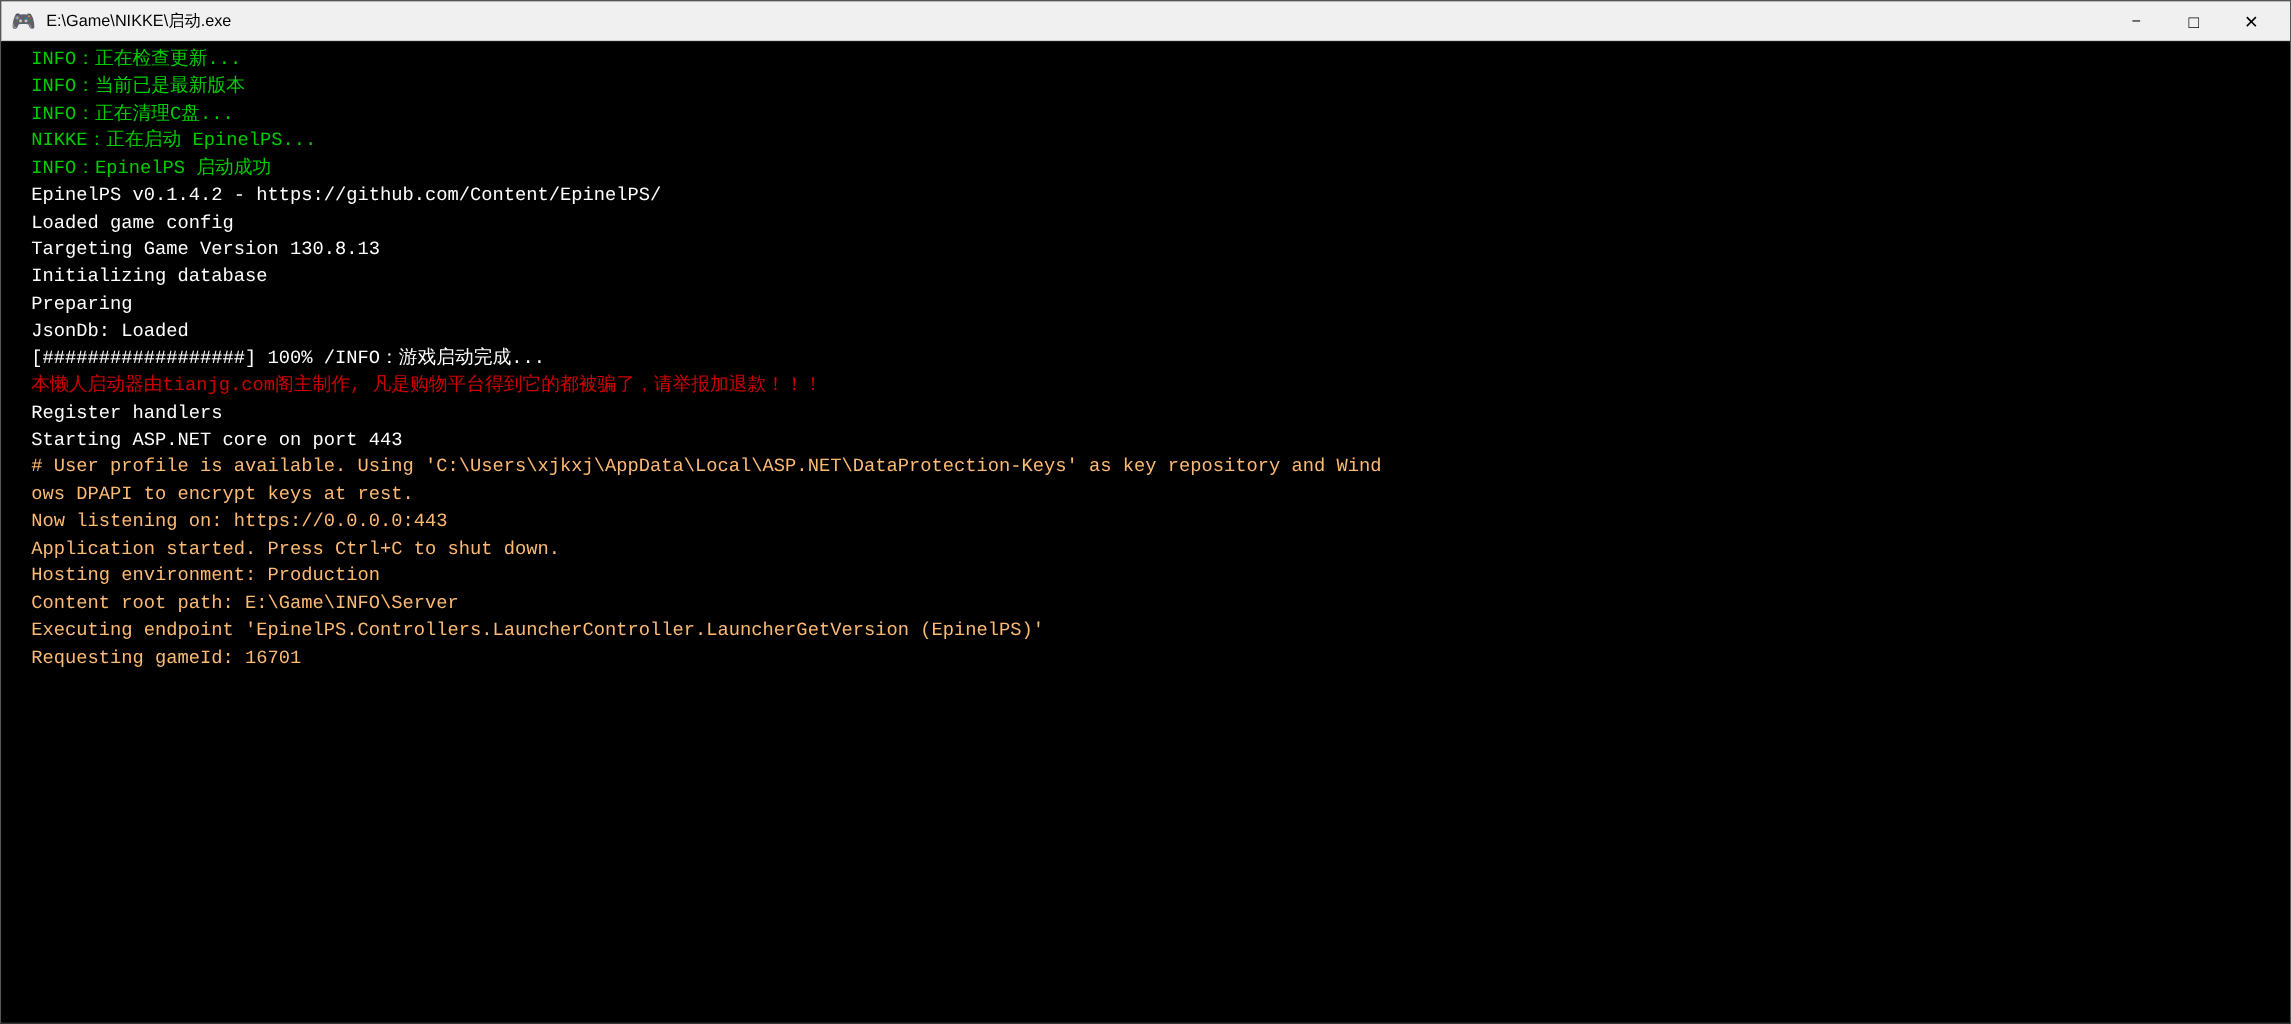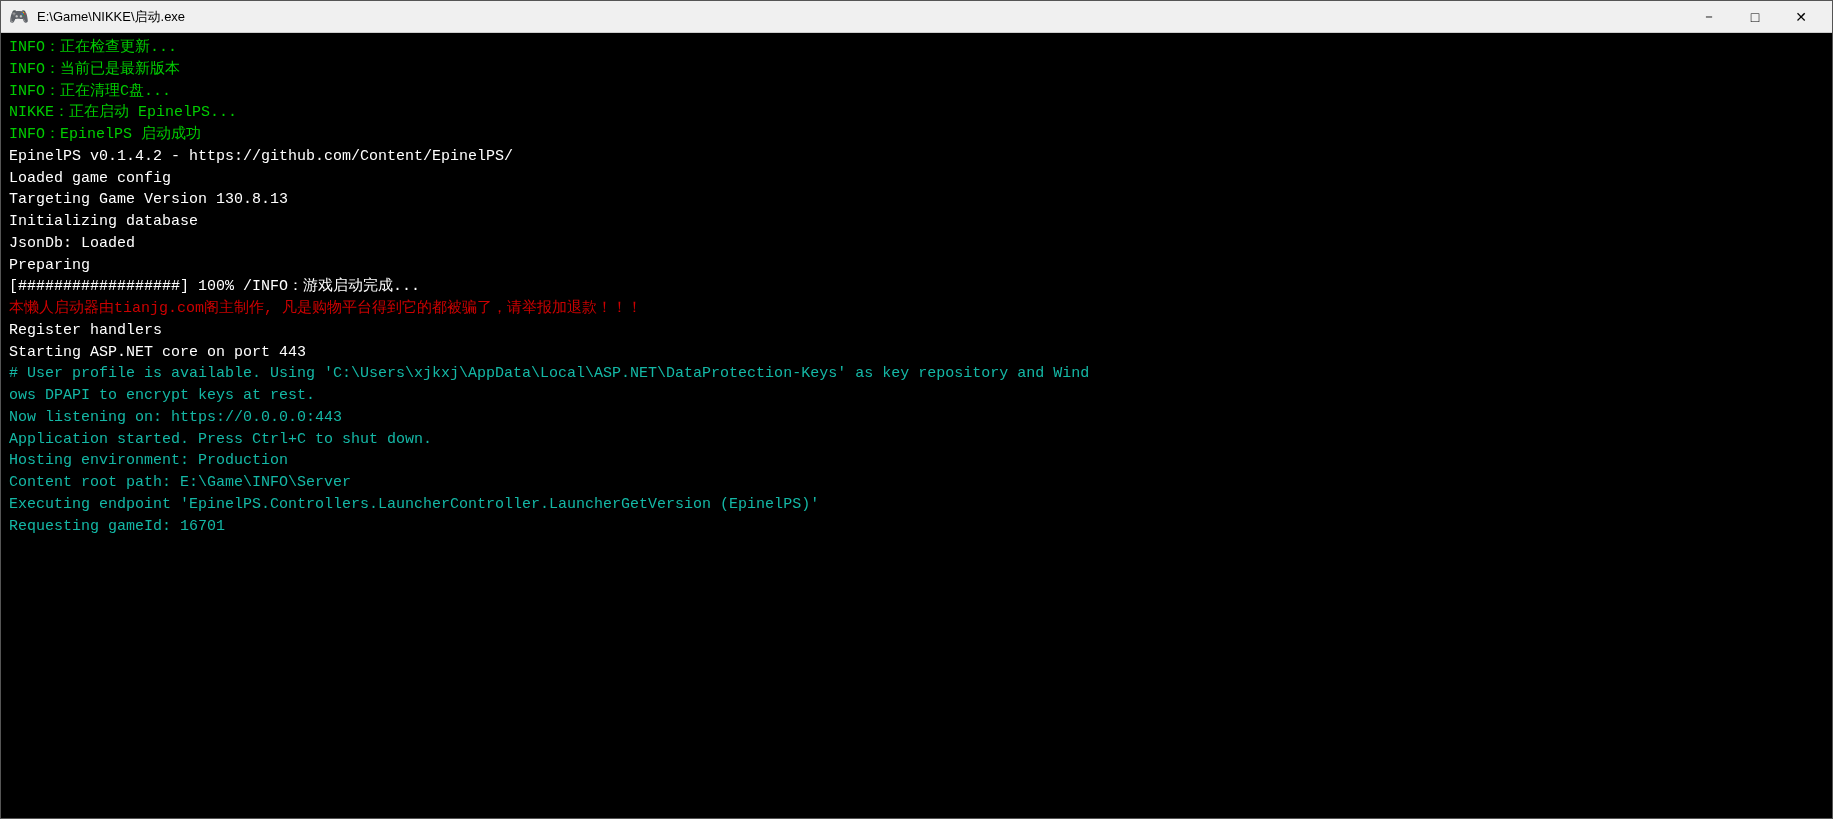--- a/index.html
+++ b/index.html
@@ -67,36 +67,36 @@
       font-size: 14px;
       color: #000;
       background: transparent;
       border: none;
       font-family: 'Segoe UI Symbol', sans-serif;
     }
 
     .console-area {
       flex: 1;
       background: #000000;
-      padding: 4px 8px;
+      padding: 4px 24px;
       overflow: hidden;
       font-size: 15px;
       line-height: 1.45;
     }
 
     .line {
       white-space: pre;
       font-family: 'Courier New', Courier, monospace;
       font-size: 15px;
     }
 
     .green { color: #00cc00; }
     .white { color: #ffffff; }
     .red { color: #cc0000; }
-    .bright-green { color: #14b8a6; font-family: Liberation Mono, monospace; }
+    .bright-green { color: #fdba74; font-family: Liberation Mono, monospace; }
   </style>
 </head>
 <body>
 
 <div class="window">
   <div class="title-bar">
     <div class="title-bar-icon">🎮</div>
     <div class="title-bar-title">E:\Game\NIKKE\启动.exe</div>
     <div class="title-bar-controls">
       <button class="title-bar-btn">－</button>
@@ -107,22 +107,22 @@
   <div class="console-area" id="console-area">
   <div class="line green">INFO：正在检查更新...</div>
       <div class="line green">INFO：当前已是最新版本</div>
       <div class="line green">INFO：正在清理C盘...</div>
       <div class="line green">NIKKE：正在启动 EpinelPS...</div>
       <div class="line green">INFO：EpinelPS 启动成功</div>
       <div class="line white">EpinelPS v0.1.4.2 - https://github.com/Content/EpinelPS/</div>
       <div class="line white">Loaded game config</div>
       <div class="line white">Targeting Game Version 130.8.13</div>
       <div class="line white">Initializing database</div>
+      <div class="line white">Preparing</div>
       <div class="line white">JsonDb: Loaded</div>
-      <div class="line white">Preparing</div>
       <div class="line white">[##################] 100% /INFO：游戏启动完成...</div>
       <div class="line red">本懒人启动器由tianjg.com阁主制作, 凡是购物平台得到它的都被骗了，请举报加退款！！！</div>
       <div class="line white">Register handlers</div>
       <div class="line white">Starting ASP.NET core on port 443</div>
       <div class="line bright-green"># User profile is available. Using 'C:\Users\xjkxj\AppData\Local\ASP.NET\DataProtection-Keys' as key repository and Wind</div>
       <div class="line bright-green">ows DPAPI to encrypt keys at rest.</div>
       <div class="line bright-green">Now listening on: https://0.0.0.0:443</div>
       <div class="line bright-green">Application started. Press Ctrl+C to shut down.</div>
       <div class="line bright-green">Hosting environment: Production</div>
       <div class="line bright-green">Content root path: E:\Game\INFO\Server</div>

